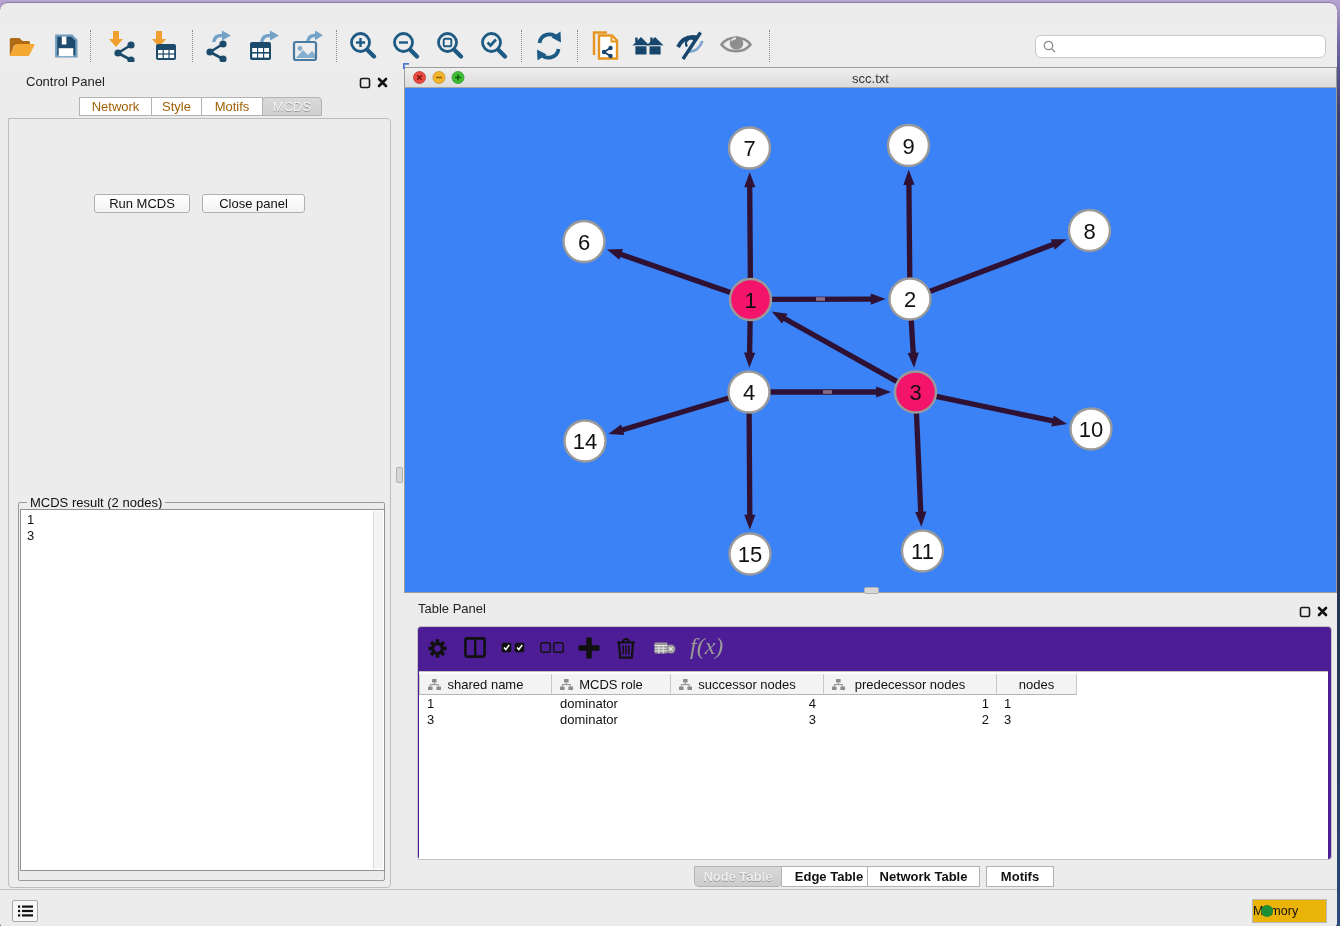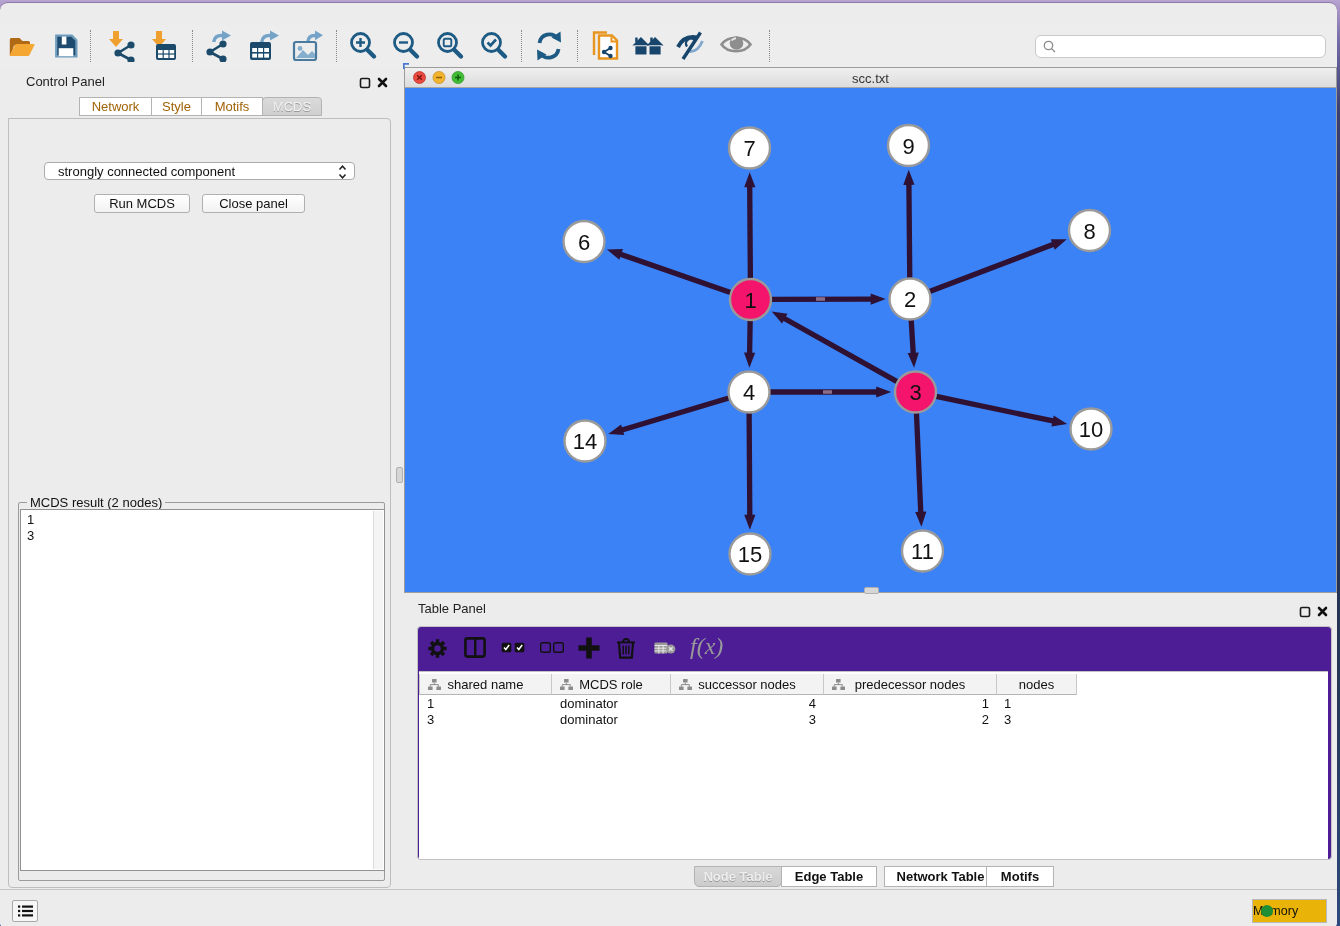--- a/index.html
+++ b/index.html
@@ -201,23 +201,20 @@
           <rect x="1.5" y="1.5" width="9" height="9" rx="1.5" fill="none" stroke="#1a1a1a" stroke-width="1.6"></rect>
           <path d="M20 2 L27 9 M27 2 L20 9" stroke="#111" stroke-width="2.6" stroke-linecap="round"></path>
         </svg></div>
     <div id="tabs">
       <div class="tab" style="left:79px;width:73px;">Network</div>
       <div class="tab" style="left:151px;width:51px;">Style</div>
       <div class="tab" style="left:201px;width:62px;">Motifs</div>
       <div class="tab tabsel" style="left:262px;width:60px;">MCDS</div>
     </div>
     <div id="cpcontent">
-      <div id="combo">strongly connected component<svg width="9" height="14" viewBox="0 0 9 14" style="position:absolute;right:7px;top:2px;">
-            <path d="M1.5 4.5 L4.5 1.2 L7.5 4.5 M1.5 9.5 L4.5 12.8 L7.5 9.5" fill="none" stroke="#222" stroke-width="1.5"></path>
-          </svg></div>
       <div class="btn" style="left:85px;top:75px;width:96px;">Run MCDS</div>
       <div class="btn" style="left:193px;top:75px;width:103px;">Close panel</div>
       <div id="fieldset">
         <legend>MCDS result (2 nodes)</legend>
         <div id="mcdsbox">
             <div class="txt">1<br>3</div>
             <div class="sb"></div>
           </div>
       </div>
     </div>
@@ -387,21 +384,21 @@
         <div class="cell" style="left:8px;top:40px;">3</div>
         <div class="cell" style="left:141px;top:40px;">dominator</div>
         <div class="cell" style="left:252px;top:40px;width:145px;text-align:right;">3</div>
         <div class="cell" style="left:405px;top:40px;width:165px;text-align:right;">2</div>
         <div class="cell" style="left:585px;top:40px;">3</div>
       </div>
     </div>
     <div class="btabs">
       <div class="btab btabsel" style="left:290px;width:88px;color:#eee;">Node Table</div>
       <div class="btab" style="left:377px;width:96px;">Edge Table</div>
-      <div class="btab" style="left:480px;width:113px;">Network Table</div>
+      <div class="btab" style="left:463px;width:113px;">Network Table</div>
       <div class="btab" style="left:582px;width:68px;">Motifs</div>
     </div>
   </div>
   <div style="position:absolute;left:396px;top:464px;width:5px;height:14px;background:#d6d6d6;border:1px solid #b0b0b0;border-radius:2px;"></div>
   <div style="position:absolute;left:864px;top:584px;width:13px;height:5px;background:#d6d6d6;border:1px solid #b0b0b0;border-radius:2px;"></div>
   <svg style="position:absolute;left:403px;top:60px;" width="6" height="6" viewBox="0 0 6 6">
       <path d="M0.8 6 V0.8 H6" fill="none" stroke="#4a77d4" stroke-width="1.8"></path>
     </svg>
   <div id="statusbar">
     <div id="listbtn">

